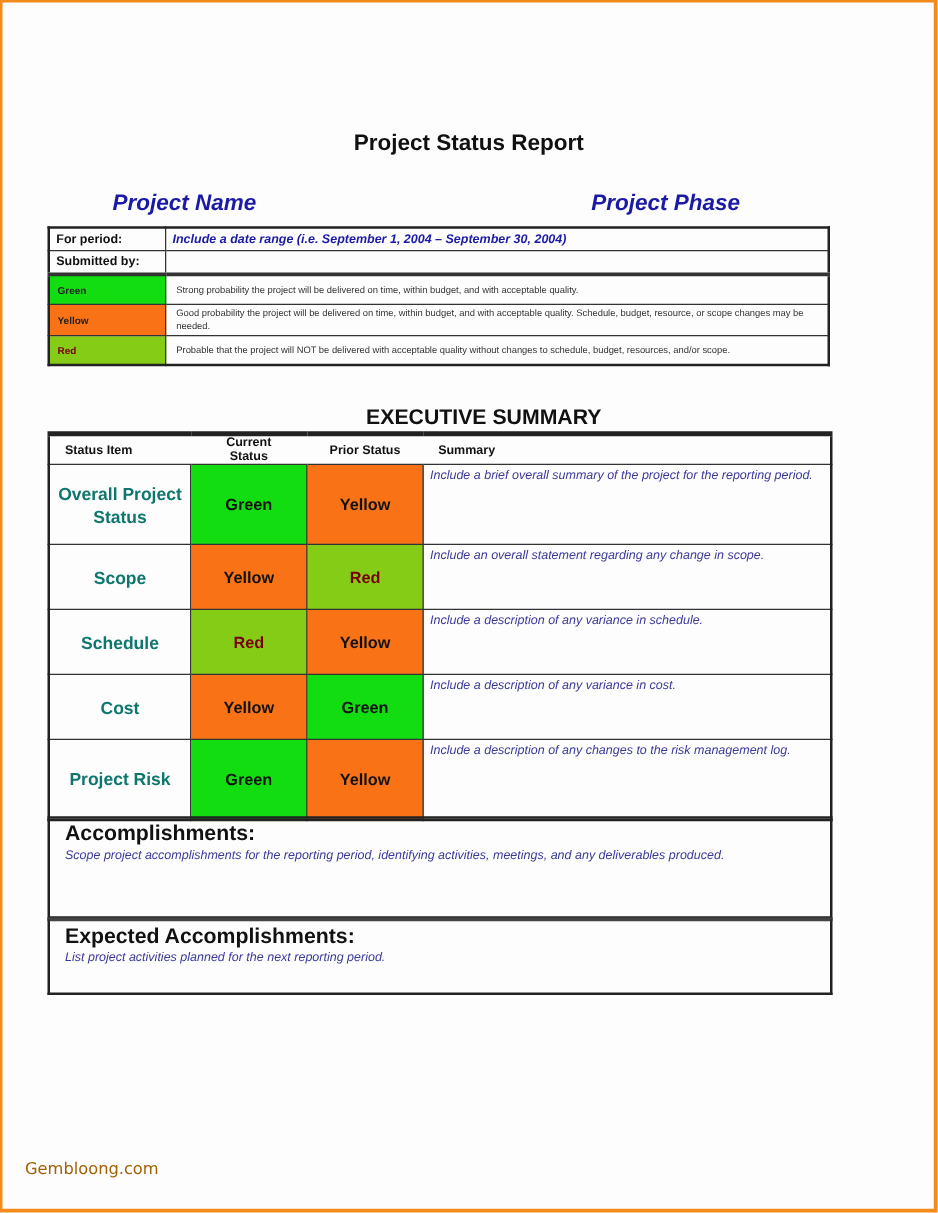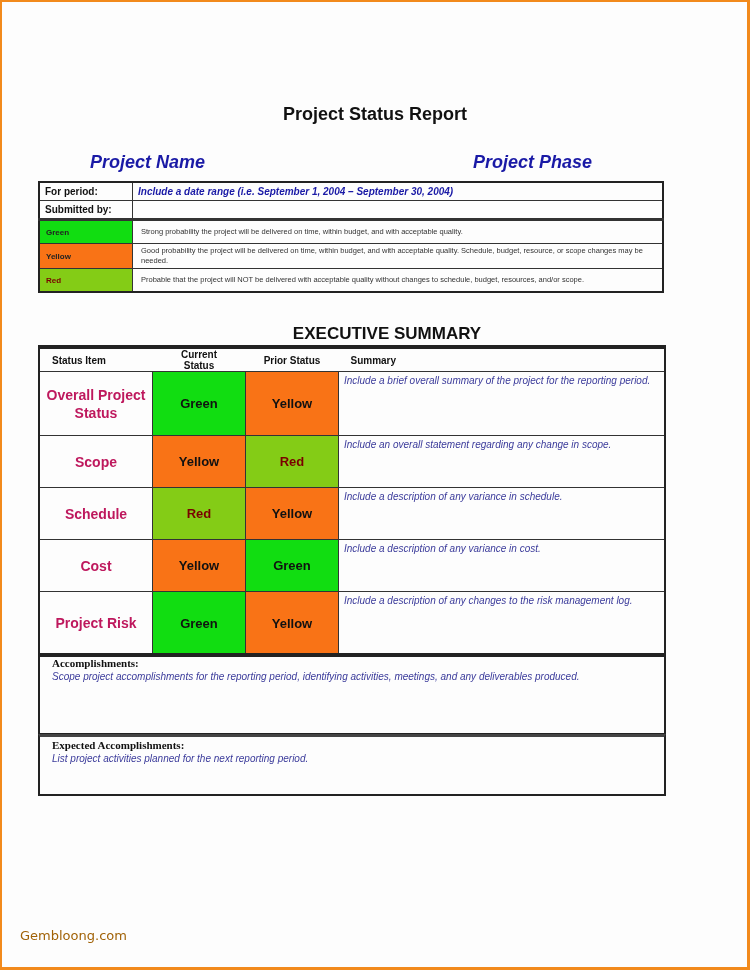--- a/index.html
+++ b/index.html
@@ -42,32 +42,32 @@
   }
   .exec {
     left:38px; top:345px; width:628px; border:2px solid #222; border-top:4px solid #222; box-sizing:border-box;
   }
   .exec th {
     font-size:10px; font-weight:bold; color:#111; text-align:left; height:18px;
     border-bottom:1px solid #333; padding:0 12px;
   }
   .exec th.c { text-align:center; }
   .exec td { border:1px solid #333; }
-  .exec td.item { width:110px; text-align:center; font-size:14px; font-weight:bold; color:#be185d; line-height:18px; }
+  .exec td.item { width:110px; text-align:center; font-size:14px; font-weight:bold; color:#0f766e; line-height:18px; }
   .exec td.st { width:90px; text-align:center; font-size:13px; font-weight:bold; color:#111; }
   .exec td.sum { vertical-align:top; font-size:10px; font-style:italic; color:#3a3a9a; padding:3px 4px 0 5px; line-height:12px; }
   .g { background:#11dd11; }
   .y { background:#f97316; }
   .r { background:#84cc16; }
   .r-text { color:#7a0000 !important; }
 
   .acc {
     left:38px; width:628px; border:2px solid #222; box-sizing:border-box; padding:2px 12px;
   }
-  .acc .h { font-size:11px; font-weight:bold; color:#111;font-family:Liberation Serif, serif; }
+  .acc .h { font-size:17px; font-weight:bold; color:#111; }
   .acc .t { font-size:10px; font-style:italic; color:#3a3a9a; margin-top:2px; }
 
   .watermark {
     left:20px; top:928px; font-size:13px; color:#a16207; font-family:"DejaVu Sans", sans-serif;
   }
 </style>
 </head>
 <body>
 
 <div class="frame"></div>

